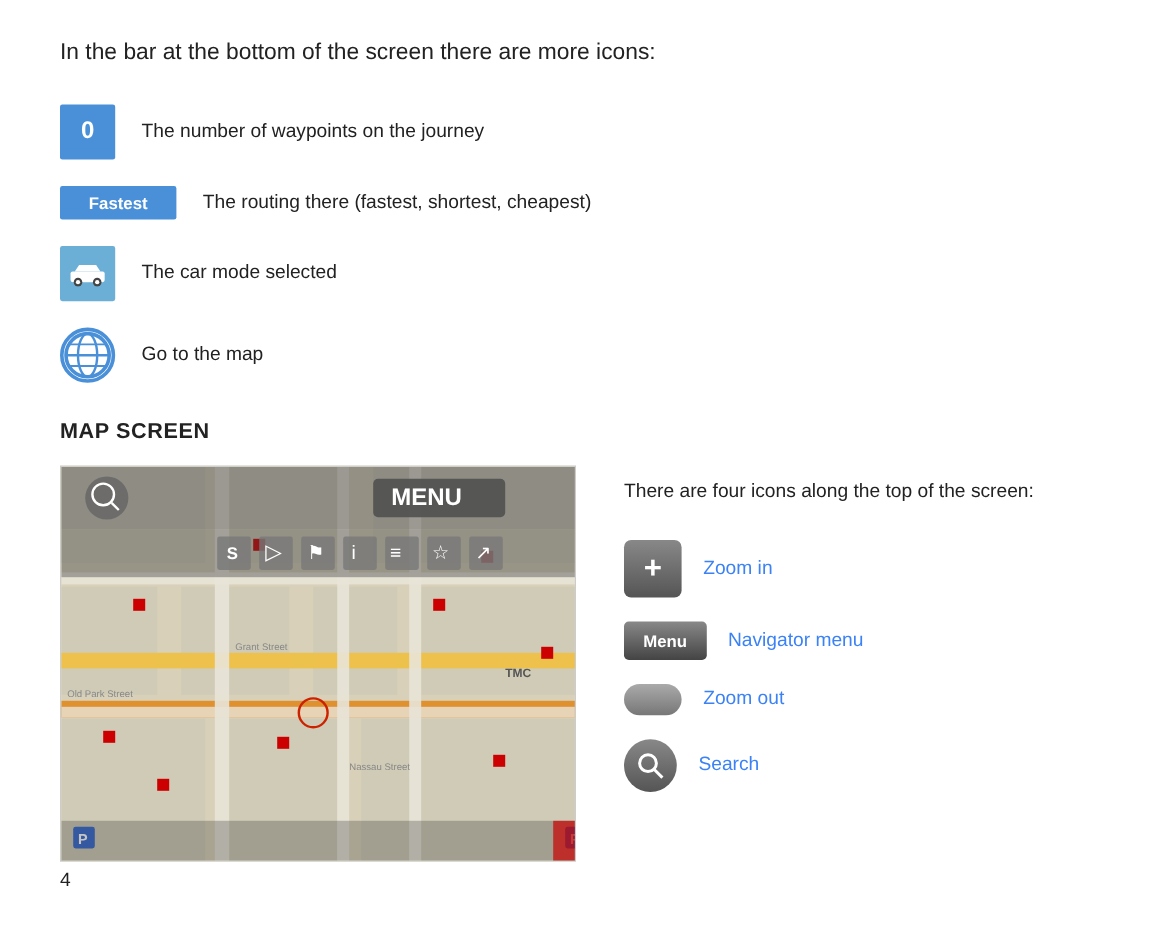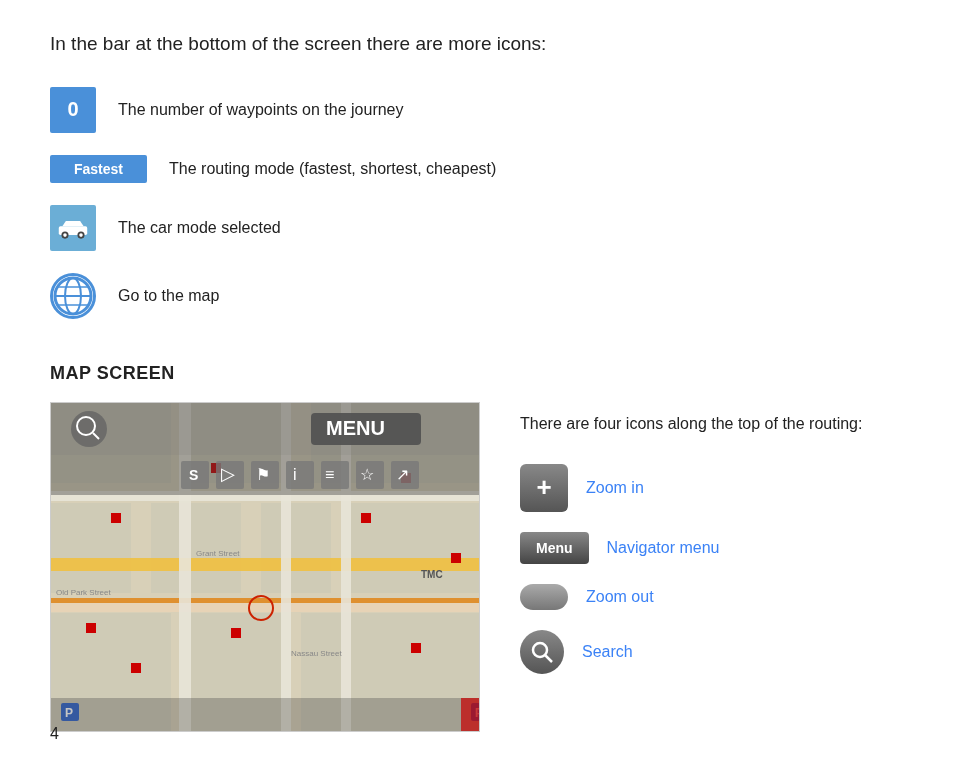--- a/index.html
+++ b/index.html
@@ -83,21 +83,21 @@
       position: relative;
       overflow: hidden;
     }
 
     .icon-description {
       font-size: 16px;
       color: #222;
     }
 
     .map-screen-section {
-      margin-top: 44px;
+      margin-top: 30px;
     }
 
     .map-screen-title {
       font-size: 18px;
       font-weight: bold;
       color: #222;
       margin-bottom: 18px;
       letter-spacing: 0.5px;
     }
 
@@ -223,21 +223,21 @@
   <div class="icon-box">
     <div class="waypoint-icon">0</div>
   </div>
   <span class="icon-description">The number of waypoints on the journey</span>
 </div>
 
 <div class="icon-row">
   <div class="icon-box">
     <div class="fastest-icon">Fastest</div>
   </div>
-  <span class="icon-description">The routing mode (fastest, shortest, cheapest)</span>
+  <span class="icon-description">The routing there (fastest, shortest, cheapest)</span>
 </div>
 
 <div class="icon-row">
   <div class="icon-box">
     <div class="car-type-icon">
       <svg class="car-svg" viewBox="0 0 36 24" fill="white">
         <rect x="2" y="10" width="32" height="10" rx="2"></rect>
         <path d="M6 10 L10 4 L26 4 L30 10 Z"></path>
         <circle cx="9" cy="20" r="4" fill="#444"></circle>
         <circle cx="27" cy="20" r="4" fill="#444"></circle>
@@ -355,21 +355,21 @@
 
           <text x="370" y="175" fill="#555" font-size="10" font-family="Arial" font-weight="bold">TMC</text>
 
           <rect x="0" y="295" width="430" height="35" fill="rgba(60,60,60,0.3)"></rect>
           <rect x="410" y="295" width="20" height="35" fill="rgba(200,0,0,0.7)"></rect>
         </svg>
       </div>
     </div>
 
     <div class="right-panel">
-      <p class="right-panel-intro">There are four icons along the top of the routing:</p>
+      <p class="right-panel-intro">There are four icons along the top of the screen:</p>
 
       <div class="panel-icon-row">
         <div class="zoom-in-btn">+</div>
         <span class="panel-label">Zoom in</span>
       </div>
 
       <div class="panel-icon-row">
         <div class="menu-btn">Menu</div>
         <span class="panel-label">Navigator menu</span>
       </div>

